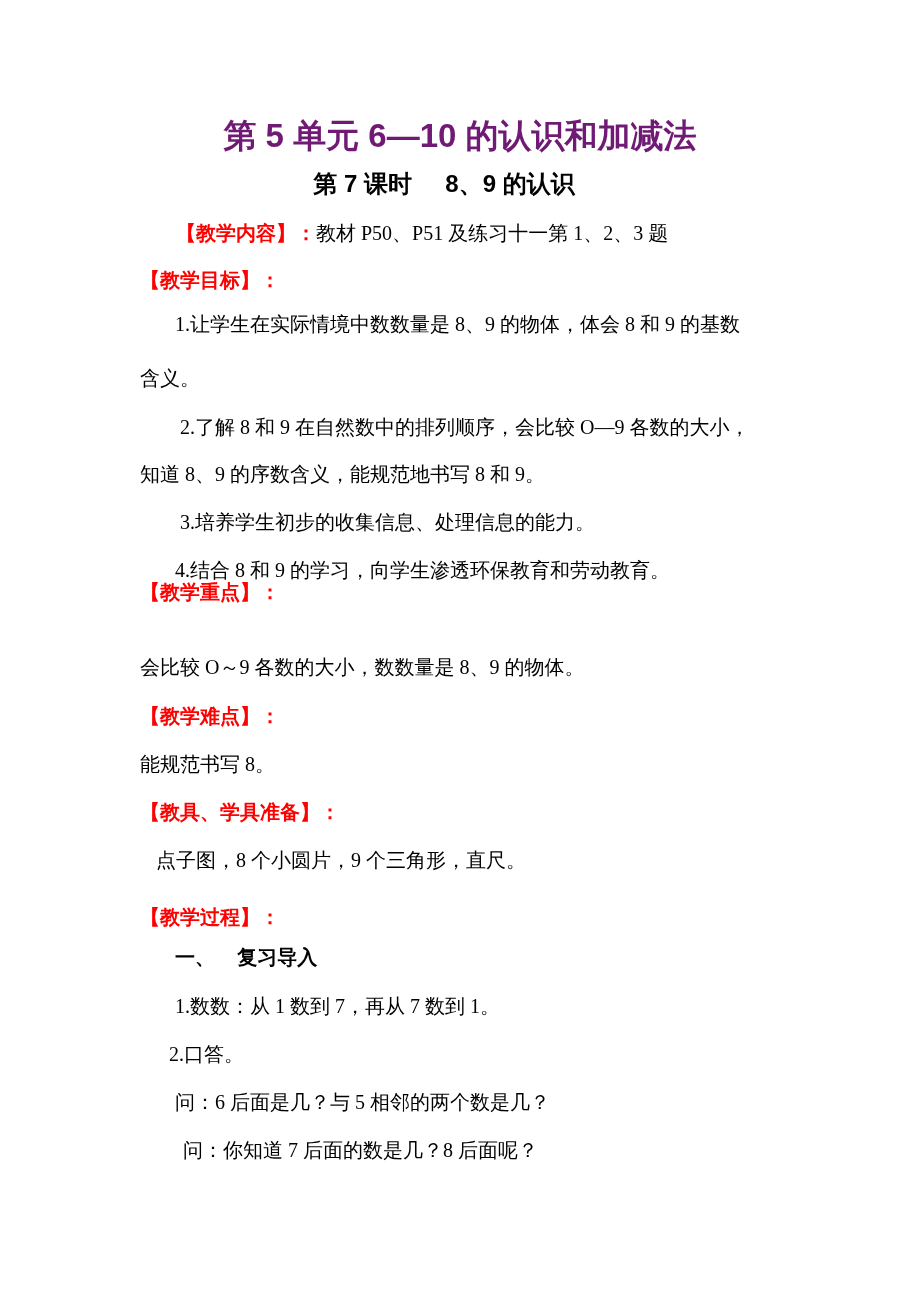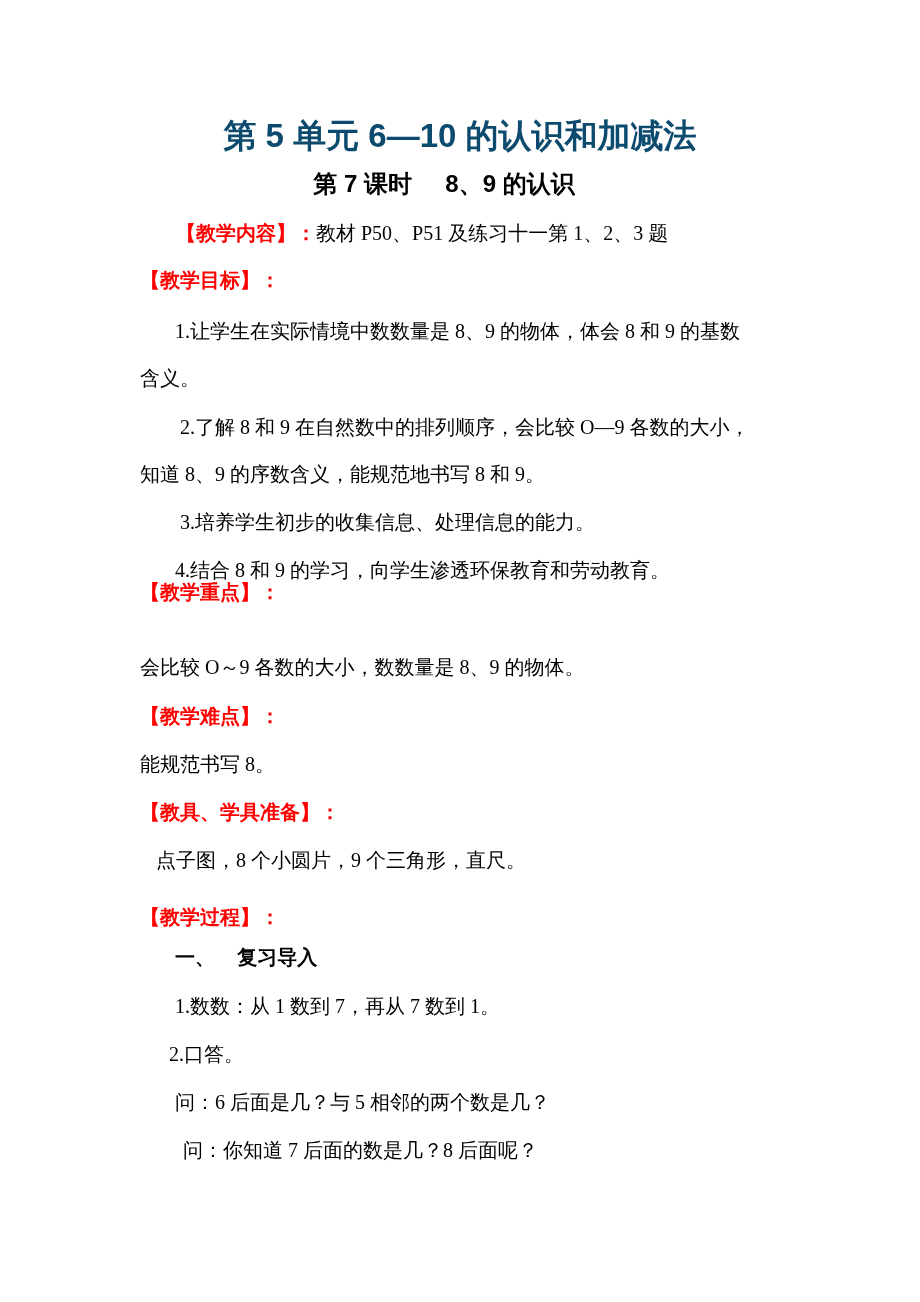--- a/index.html
+++ b/index.html
@@ -1,42 +1,42 @@
 <!DOCTYPE html>
 <html><head>
   <meta charset="utf-8">
   <style>
     html, body { margin: 0; padding: 0; background: #ffffff; }
     body { width: 920px; height: 1302px; position: relative; overflow: hidden;
       font-family: "Liberation Serif", "DejaVu Serif", serif; color: #000; }
     .line { position: absolute; white-space: nowrap; font-size: 20px; line-height: 24px; }
     .title { position: absolute; left: 0; width: 920px; text-align: center; top: 116px;
       font-family: "Liberation Sans", "DejaVu Sans", sans-serif; font-weight: bold;
-      font-size: 33px; line-height: 40px; color: #0c4a6e; }
+      font-size: 33px; line-height: 40px; color: #701a75; }
     .subtitle { position: absolute; left: 0; width: 888px; text-align: center; top: 168px;
       font-family: "Liberation Sans", "DejaVu Sans", sans-serif; font-weight: bold;
       font-size: 24px; line-height: 32px; color: #000; white-space: pre; }
     .heading { color: #ff0000; font-weight: bold;
       font-family: "Liberation Sans", "DejaVu Sans", sans-serif; font-size: 20px; }
     .sub-heading { font-weight: bold; font-family: "Liberation Sans", "DejaVu Sans", sans-serif; white-space: pre; }
   </style>
 </head>
 <body>
 
 <div>
   <div class="title">第 5 单元  6—10 的认识和加减法</div>
   <div class="subtitle">第 7 课时     8、9 的认识</div>
 
   <div class="line" style="left:140px; top:221px;margin-left:36px;">
     <span class="heading">【教学内容】：</span><span>教材 P50、P51 及练习十一第 1、2、3 题</span>
   </div>
 
   <div class="line heading" style="left:140px; top:268px;">【教学目标】：</div>
 
-  <div class="line" style="left:175px; top:319px;">1.让学生在实际情境中数数量是 8、9 的物体，体会 8 和 9 的基数</div>
+  <div class="line" style="left:175px; top:312px;">1.让学生在实际情境中数数量是 8、9 的物体，体会 8 和 9 的基数</div>
   <div class="line" style="left:140px; top:366px;">含义。</div>
   <div class="line" style="left:180px; top:415px;">2.了解 8 和 9 在自然数中的排列顺序，会比较 O—9 各数的大小，</div>
   <div class="line" style="left:140px; top:462px;">知道 8、9 的序数含义，能规范地书写 8 和 9。</div>
   <div class="line" style="left:180px; top:510px;">3.培养学生初步的收集信息、处理信息的能力。</div>
   <div class="line" style="left:175px; top:558px;">4.结合 8 和 9 的学习，向学生渗透环保教育和劳动教育。</div>
 
   <div class="line heading" style="left:140px; top:580px;">【教学重点】：</div>
   <div class="line" style="left:140px; top:655px;">会比较 O～9 各数的大小，数数量是 8、9 的物体。</div>
 
   <div class="line heading" style="left:140px; top:704px;">【教学难点】：</div>

